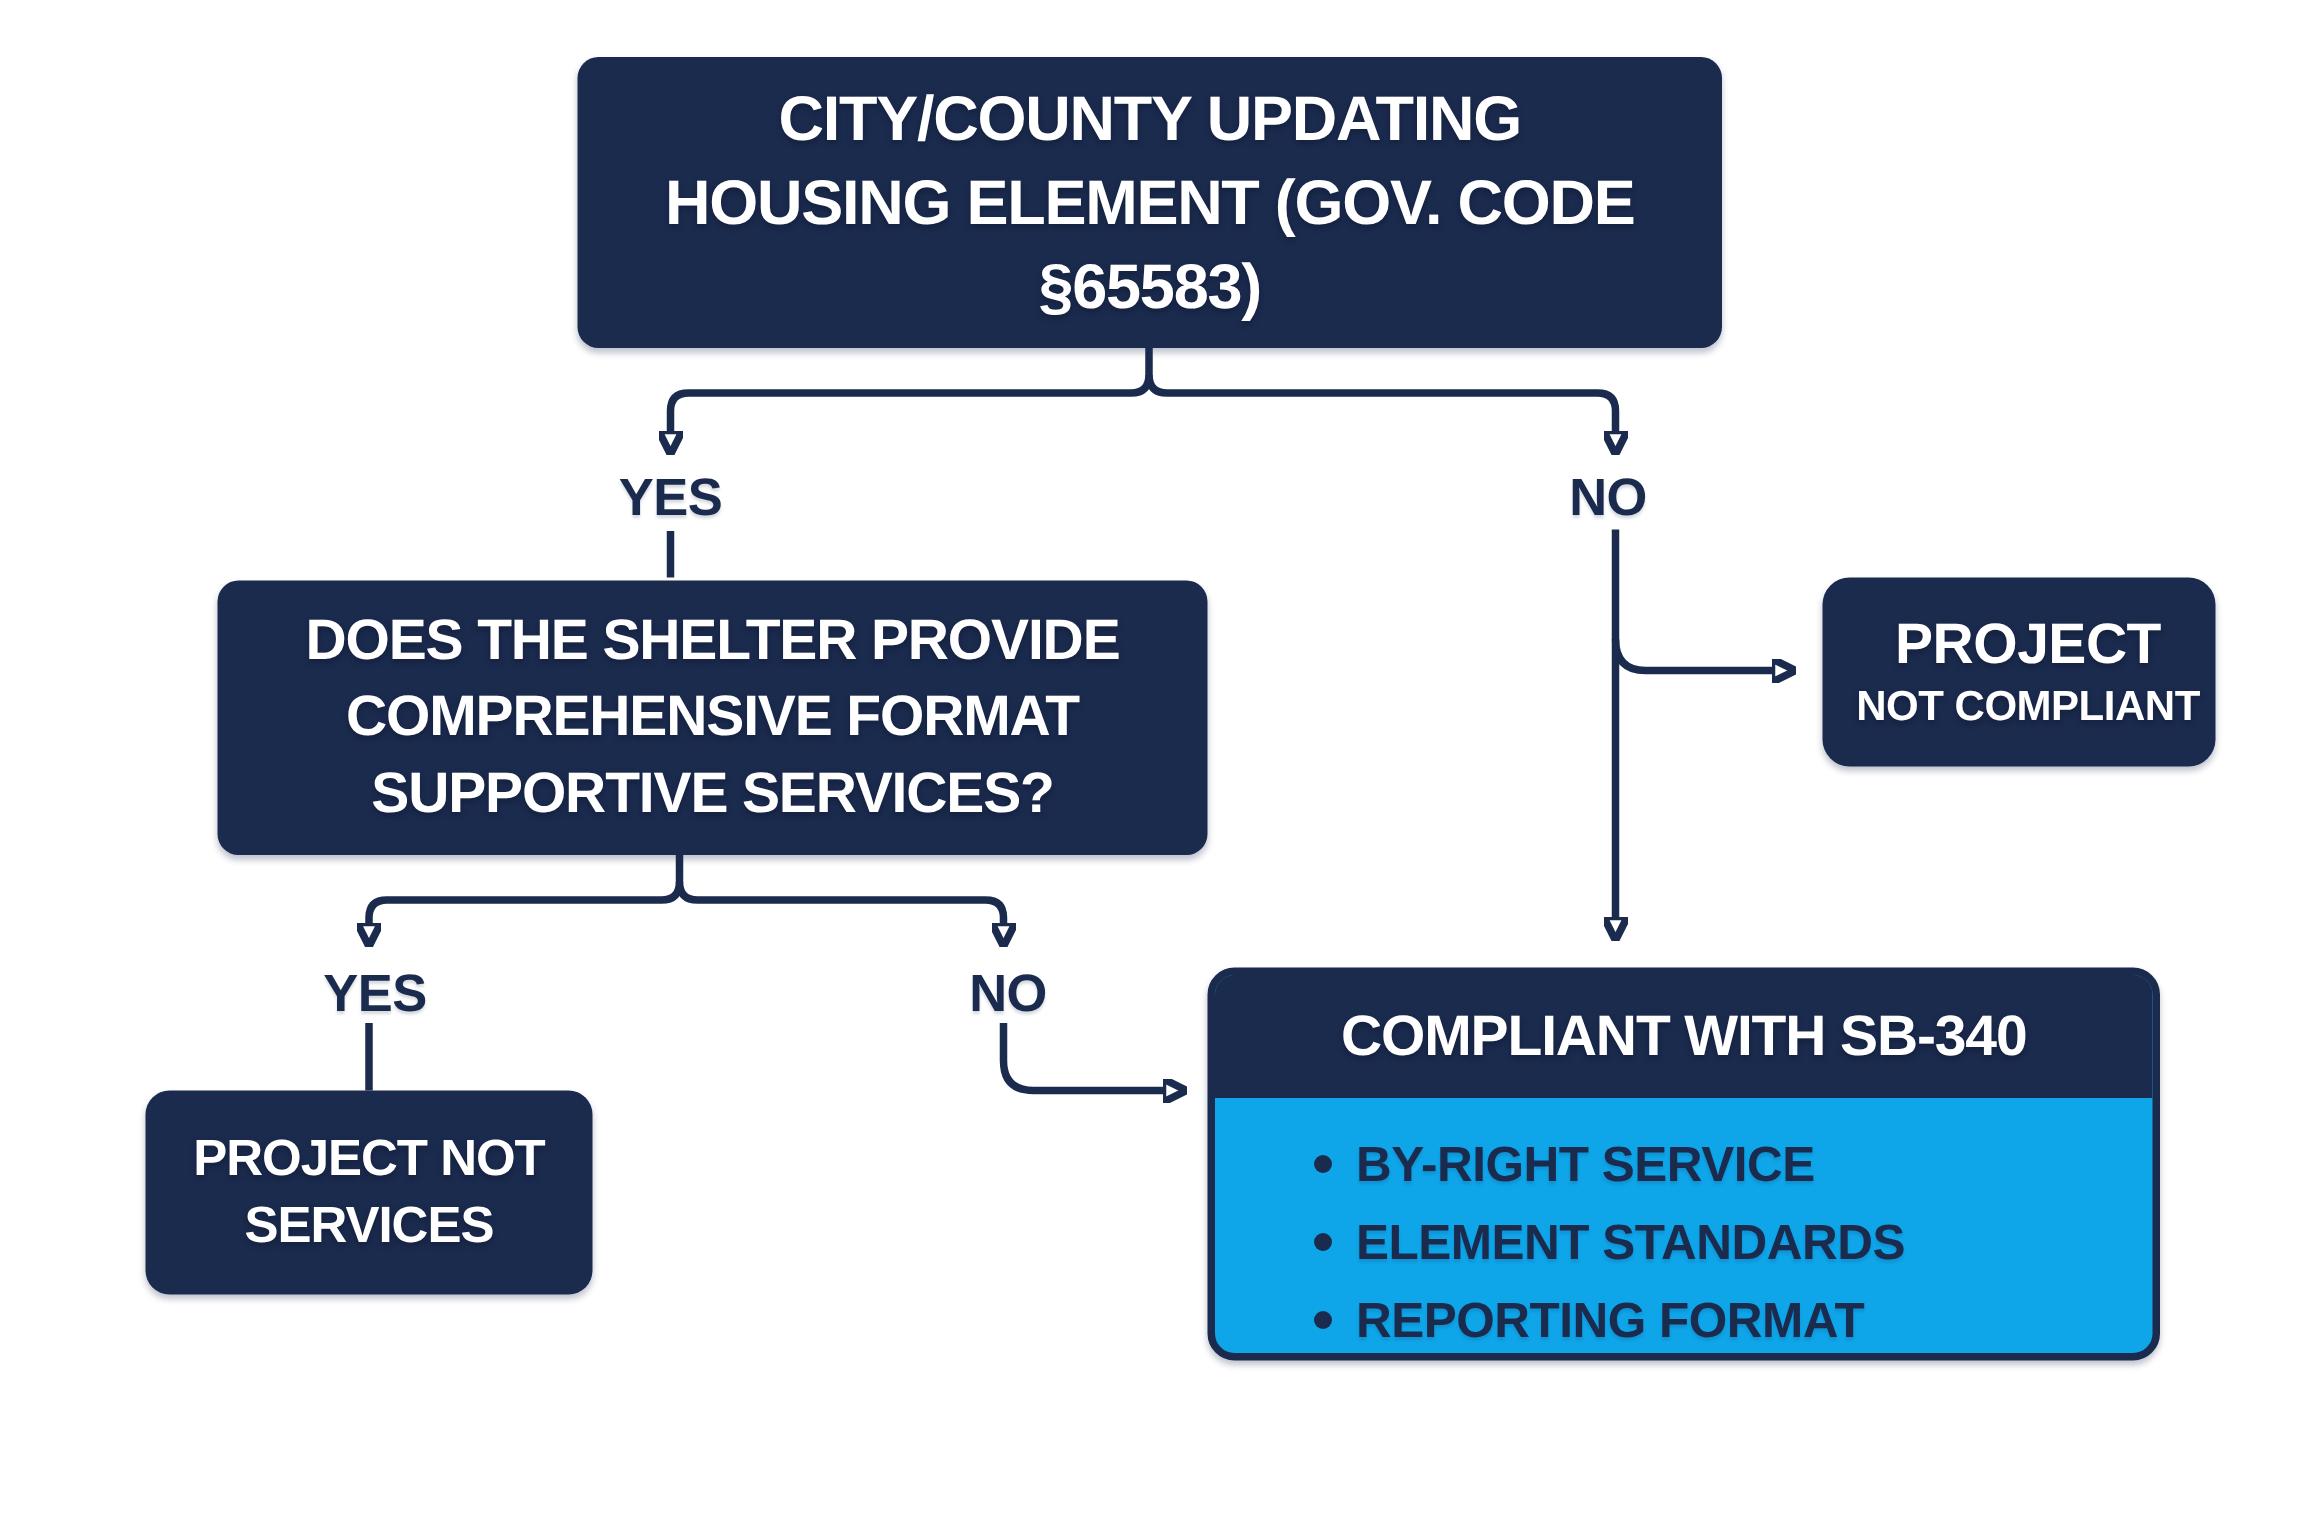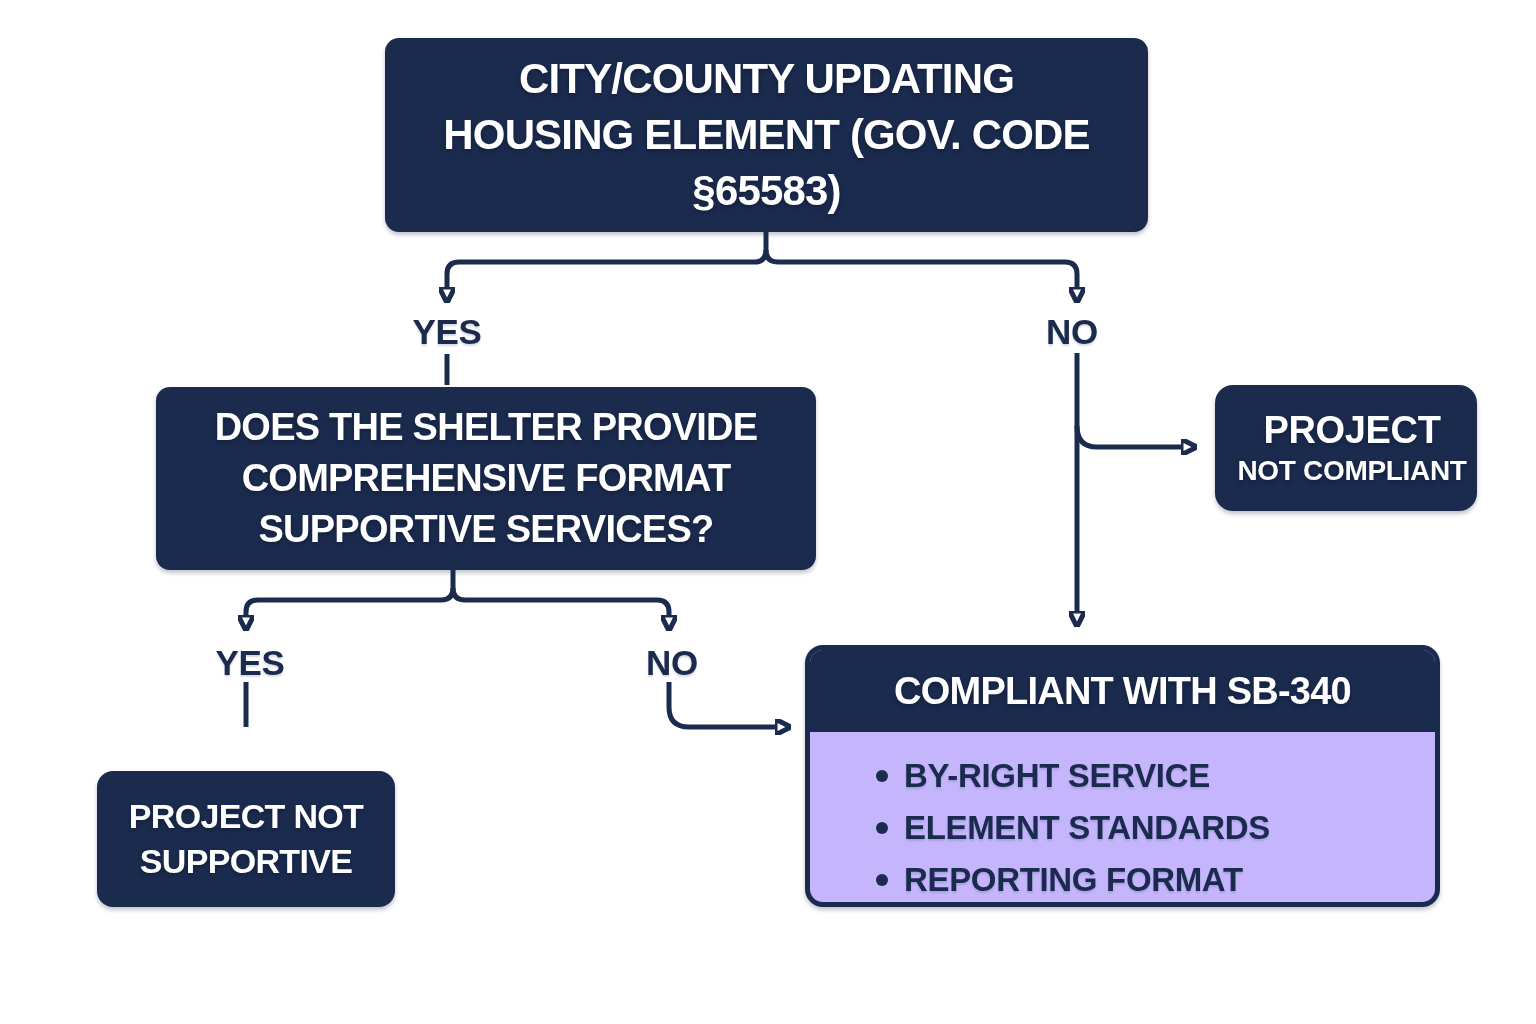--- a/index.html
+++ b/index.html
@@ -10,32 +10,32 @@
   .connectors{position:absolute;left:0;top:0;width:1536px;height:1024px;z-index:1;}
   .connectors path{stroke:#1B2B4E;stroke-width:5;fill:none;}
   .node{
     position:absolute;z-index:2;background:#1B2B4E;color:#ffffff;
     display:flex;flex-direction:column;justify-content:center;
     text-align:center;letter-spacing:-0.02em;
     box-shadow:0 3px 4px rgba(27,43,78,0.28);
   }
   .node .line{text-shadow:0 2px 4px rgba(5,12,30,0.35);white-space:nowrap;}
   .node-root{left:385px;top:38px;width:763px;height:194px;border-radius:14px;font-size:42px;line-height:56px;}
-  .node-question{left:156px;top:387px;width:660px;height:183px;border-radius:14px;font-size:38px;line-height:51px;}
+  .node-question{left:145px;top:387px;width:660px;height:183px;border-radius:14px;font-size:38px;line-height:51px;}
   .node-pnc-right{left:1215px;top:385px;width:250px;height:126px;border-radius:18px;padding-left:12px;}
   .node-pnc-right .big{font-size:38px;line-height:46px;}
   .node-pnc-right .small{font-size:28px;line-height:36px;}
-  .node-pnc-left{left:97px;top:727px;width:298px;height:136px;border-radius:16px;font-size:34px;line-height:45px;margin-top:44px;}
+  .node-pnc-left{left:97px;top:727px;width:298px;height:136px;border-radius:16px;font-size:34px;line-height:45px;}
   .branch-label{
     position:absolute;z-index:2;color:#1B2B4E;font-size:35px;letter-spacing:-0.01em;
     transform:translate(-50%,-50%);text-shadow:0 2px 2px rgba(27,43,78,0.18);white-space:nowrap;text-align:right;
   }
   .node-compliant{
     position:absolute;z-index:2;left:805px;top:645px;width:635px;height:262px;
-    border:5px solid #1B2B4E;border-radius:18px;background:#c4b5fd;
+    border:5px solid #1B2B4E;border-radius:18px;background:#0ea5e9;
     box-sizing:border-box;overflow:hidden;box-shadow:0 3px 4px rgba(27,43,78,0.28);
   }
   .compliant-header{
     background:#1B2B4E;color:#ffffff;height:82px;display:flex;align-items:center;justify-content:center;
     font-size:38px;letter-spacing:-0.02em;text-shadow:0 2px 4px rgba(5,12,30,0.35);
   }
   .compliant-body{
     list-style:none;margin:0;padding:18px 0 0 66px;color:#1B2B4E;
   }
   .compliant-body li{
@@ -89,21 +89,21 @@
   <div class="branch-label" style="left:250px;top:663px;">YES</div>
   <div class="branch-label" style="left:672px;top:663px;">NO</div>
 
   <div class="node node-pnc-right">
     <div class="line big">PROJECT</div>
     <div class="line small">NOT COMPLIANT</div>
   </div>
 
   <div class="node node-pnc-left">
     <div class="line">PROJECT NOT</div>
-    <div class="line">SUPPORTIVE</div>
+    <div class="line">SERVICES</div>
   </div>
 
   <div class="node-compliant">
     <div class="compliant-header">
       <span>COMPLIANT WITH SB-340</span>
     </div>
     <ul class="compliant-body">
       <li>
         <span class="dot"></span>
         <span>BY-RIGHT SERVICE</span>

